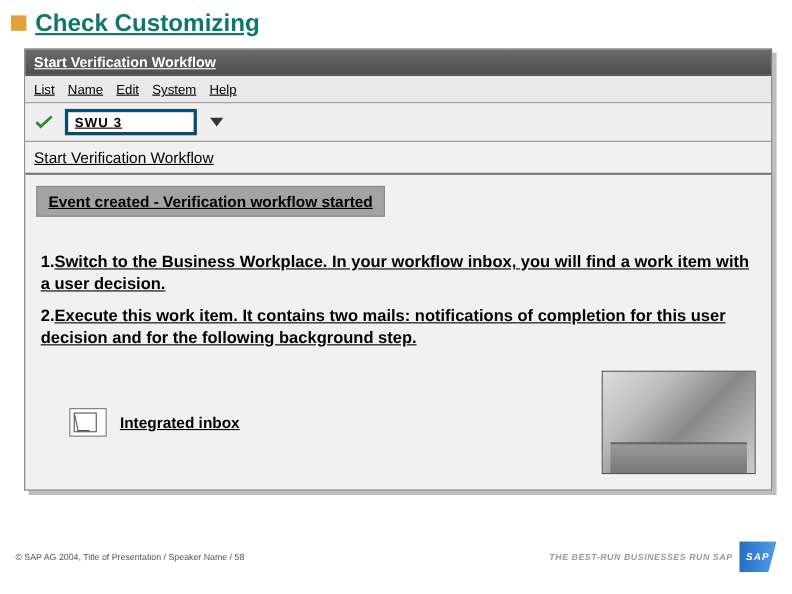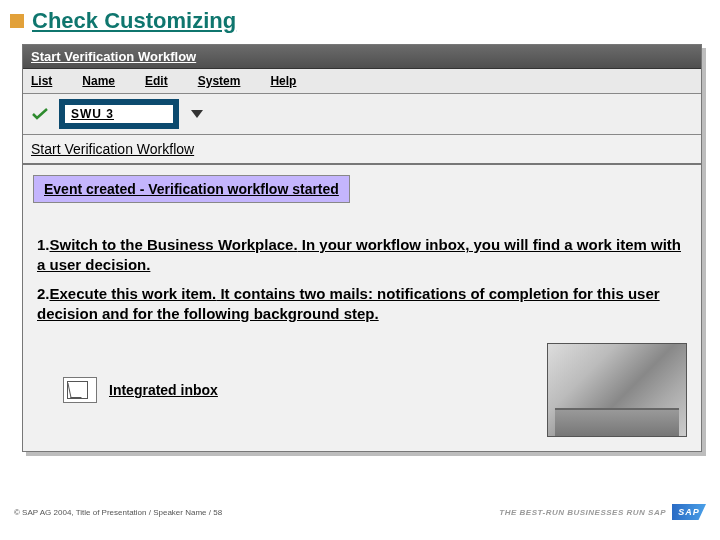--- a/index.html
+++ b/index.html
@@ -32,58 +32,57 @@
   }
   .titlebar {
     background: linear-gradient(#6b6b6b, #4f4f4f);
     color: #fff; font-weight: bold;
     padding: 4px 8px;
     font-size: 13px;
     border-bottom: 1px solid #333;
     text-decoration: underline;
   }
   .menubar {
-    display: flex; gap: 30px;
+    display: flex; gap: 12px;
     padding: 5px 8px;
     border-bottom: 1px solid #888;
     font-size: 12px;
     background: #e9e9e9;
-    font-weight: bold;
   }
   .menubar span { text-decoration: underline; cursor: default; }
 
   .toolbar {
     display: flex; align-items: center; gap: 10px;
     padding: 5px 8px;
     border-bottom: 1px solid #888;
     background: #efefef;
   }
   .check-icon svg { display: block; }
   .tx-box {
-    background: #fff; border: 6px solid #0c4a6e;
+    background: #fff; border: 3px solid #0c4a6e;
     padding: 2px 22px 2px 6px;
     font-size: 12px; font-weight: bold;
     text-decoration: underline;
     letter-spacing: 1px;
     min-width: 120px;
   }
   .dd-icon svg { display: block; }
 
   .subtitle {
     padding: 6px 10px 6px 8px;
     font-size: 14px;
     text-decoration: underline;
     border-bottom: 2px solid #777;
     background: #f1f1f1;
   }
 
   .msgbox {
     margin: 10px 0 10px 10px;
     display: inline-block;
-    background: #c4b5fd; border: 1px solid #888;
+    background: #a3a3a3; border: 1px solid #888;
     padding: 5px 10px;
     font-size: 14px; font-weight: bold;
     text-decoration: underline;
   }
 
   .instructions {
     padding: 2px 16px 4px 14px;
     font-size: 15px; font-weight: bold;
     line-height: 1.3;
     margin-top: 20px;
@@ -134,21 +133,21 @@
     display: flex; align-items: center;
     padding: 0 14px;
     font-size: 8px; color: #555;
   }
   .footer .copy { display: flex; align-items: center; gap: 4px; }
   .footer .tag {
     margin-left: auto; display: flex; align-items: center; gap: 6px;
     font-size: 8px; letter-spacing: 0.5px; font-weight: bold; color: #9a9a9a; font-style: italic;
   }
   .sap-logo {
-    width: 34px; height: 16px;
+    width: 34px; height: 28px;
     background: linear-gradient(90deg,#2a6bc4,#4aa0e8);
     color: #fff; font-weight: bold; font-size: 9px;
     display: flex; align-items: center; justify-content: center;
     clip-path: polygon(0 0, 100% 0, 78% 100%, 0 100%);
     letter-spacing: 1px;
   }
 </style>
 </head>
 <body>
 

